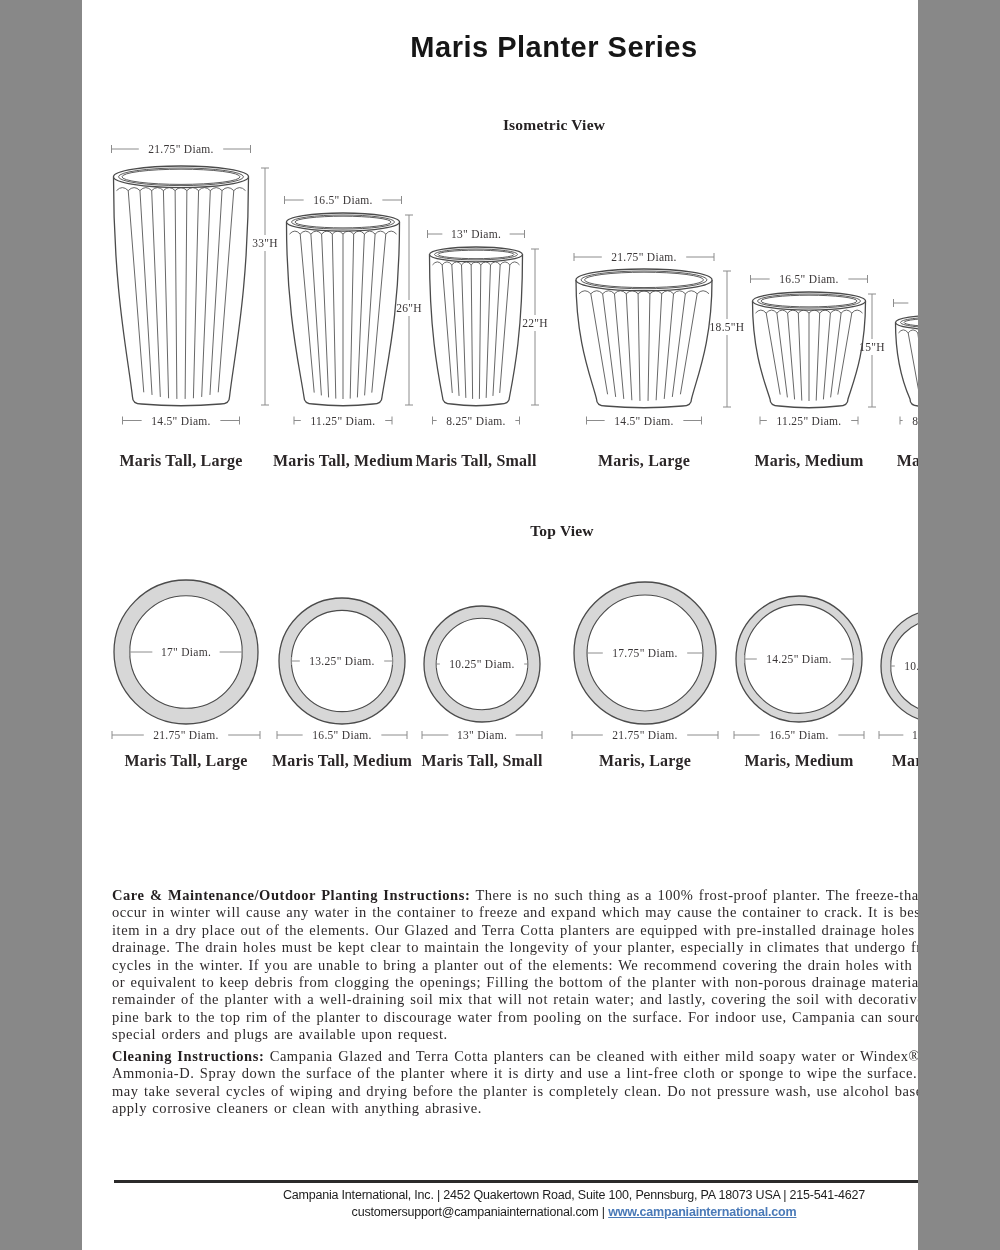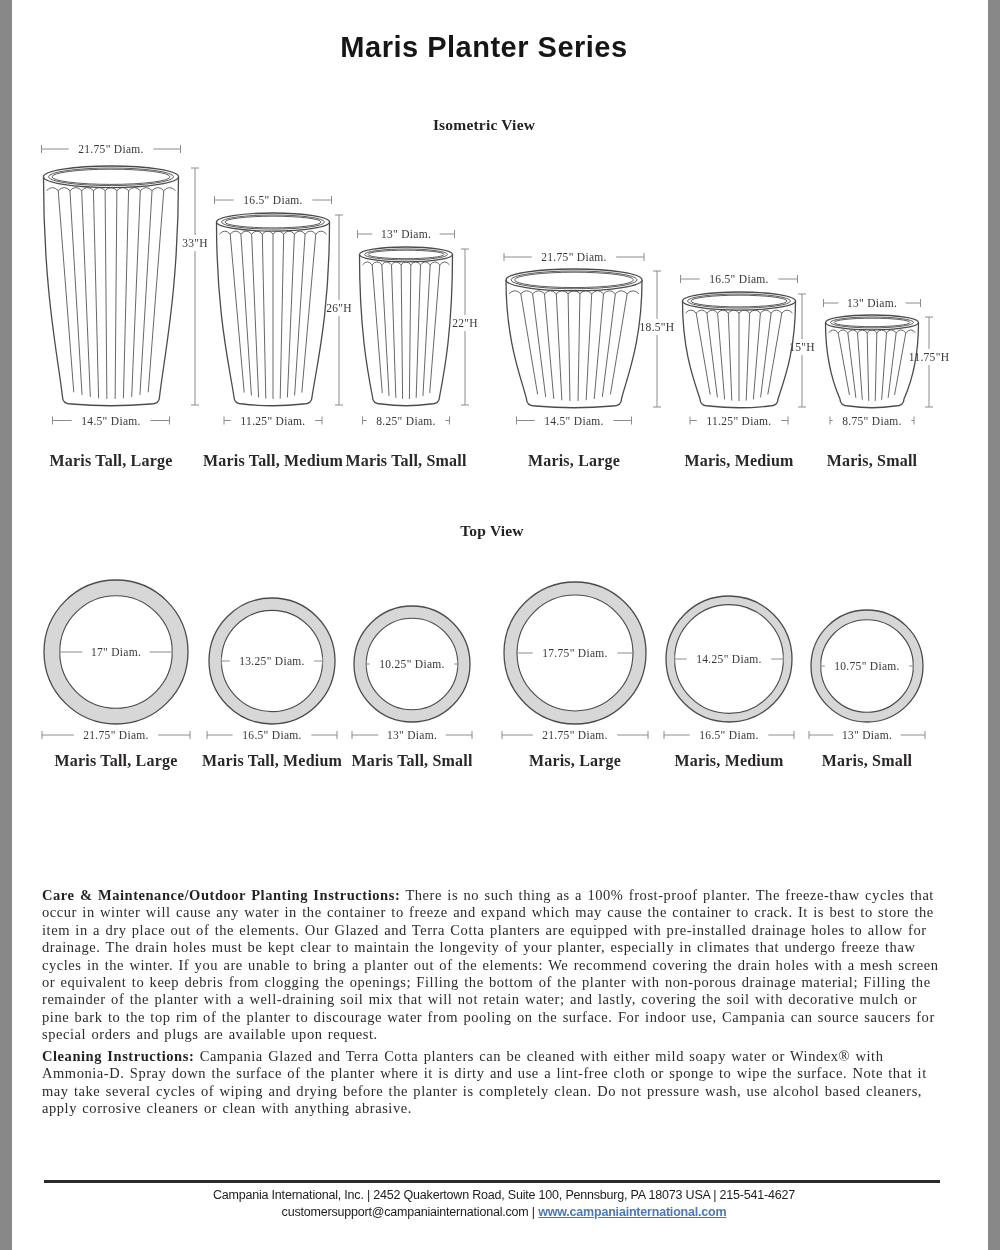--- a/index.html
+++ b/index.html
@@ -1,17 +1,17 @@
 <!DOCTYPE html>
 <html><head>
 <meta charset="utf-8">
 <style>
   html,body{margin:0;padding:0;background:#888;}
   .page{
-    position:relative;width:976px;height:1250px;margin:0 auto;
+    position:relative;width:836px;height:1250px;margin:0 auto;
     background:#ffffff;overflow:hidden;
     font-family:"Liberation Serif", serif;color:#2e2a2b;
   }
   .abs{position:absolute;}
   .page-title{
     top:31px;left:0;width:944px;text-align:center;
     font-family:"Liberation Sans", sans-serif;font-weight:bold;
     font-size:29px;color:#161616;letter-spacing:0.5px;
   }
   .section-heading{

